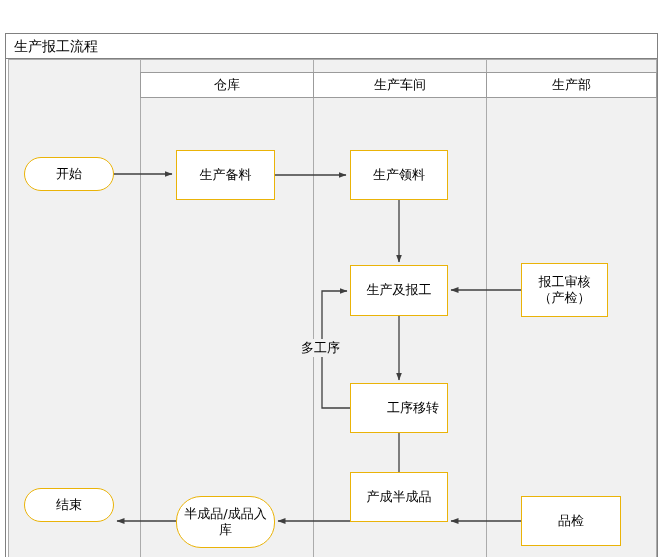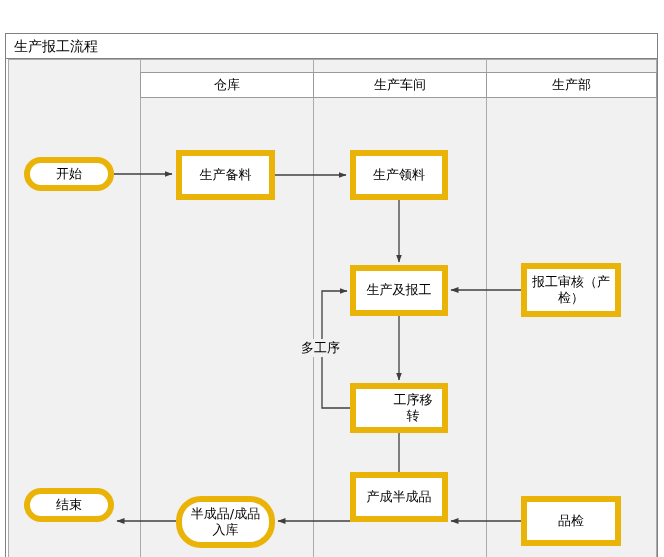--- a/index.html
+++ b/index.html
@@ -18,21 +18,21 @@
 
   .lane-divider { position:absolute; top:31px; width:1px; height:518px; background:#ababab; z-index:2; }
 
   .lane-header { position:absolute; top:44px; height:26px; background:#ffffff;
                  border:1px solid #9b9b9b; box-sizing:border-box; z-index:3;
                  display:flex; align-items:center; justify-content:center; font-size:13px; }
 
   #connectors { position:absolute; left:0; top:0; width:664px; height:557px;
                 z-index:3; pointer-events:none; }
 
-  .node { position:absolute; background:#ffffff; border:6px solid #eab308;
+  .node { position:absolute; background:#ffffff; border:1px solid #eab308;
           box-sizing:border-box; display:flex; align-items:center; justify-content:center;
           text-align:center; font-size:13px; line-height:1.25; padding:2px 4px; z-index:4; }
   .terminal { border-radius:17px; }
 
   .edge-label { position:absolute; background:#f1f1f1; font-size:13px;
                 padding:0 2px; z-index:4; white-space:nowrap; }
 
   .phase-label { position:absolute; font-size:18px; z-index:4; white-space:nowrap; }
 </style>
 </head>
@@ -75,21 +75,21 @@
   </svg>
 
   <div class="node terminal" style="left:24px;top:129px;width:90px;height:34px;">开始</div>
 
   <div class="node" style="left:176px;top:122px;width:99px;height:50px;">生产备料</div>
 
   <div class="node" style="left:350px;top:122px;width:98px;height:50px;">生产领料</div>
 
   <div class="node" style="left:350px;top:237px;width:98px;height:51px;">生产及报工</div>
 
-  <div class="node" style="left:521px;top:235px;width:100px;height:54px;">报工审核（产检）</div>
+  <div class="node" style="left:521px;top:235px;width:87px;height:54px;">报工审核（产检）</div>
 
   <div class="node" style="left:350px;top:355px;width:98px;height:50px;padding-left:32px;">工序移转</div>
 
   <div class="node" style="left:350px;top:444px;width:98px;height:50px;">产成半成品</div>
 
   <div class="node" style="left:521px;top:468px;width:100px;height:50px;">品检</div>
 
   <div class="node" style="left:176px;top:468px;width:99px;height:52px;border-radius:25px;">半成品/成品入库</div>
 
   <div class="node terminal" style="left:24px;top:460px;width:90px;height:34px;">结束</div>

